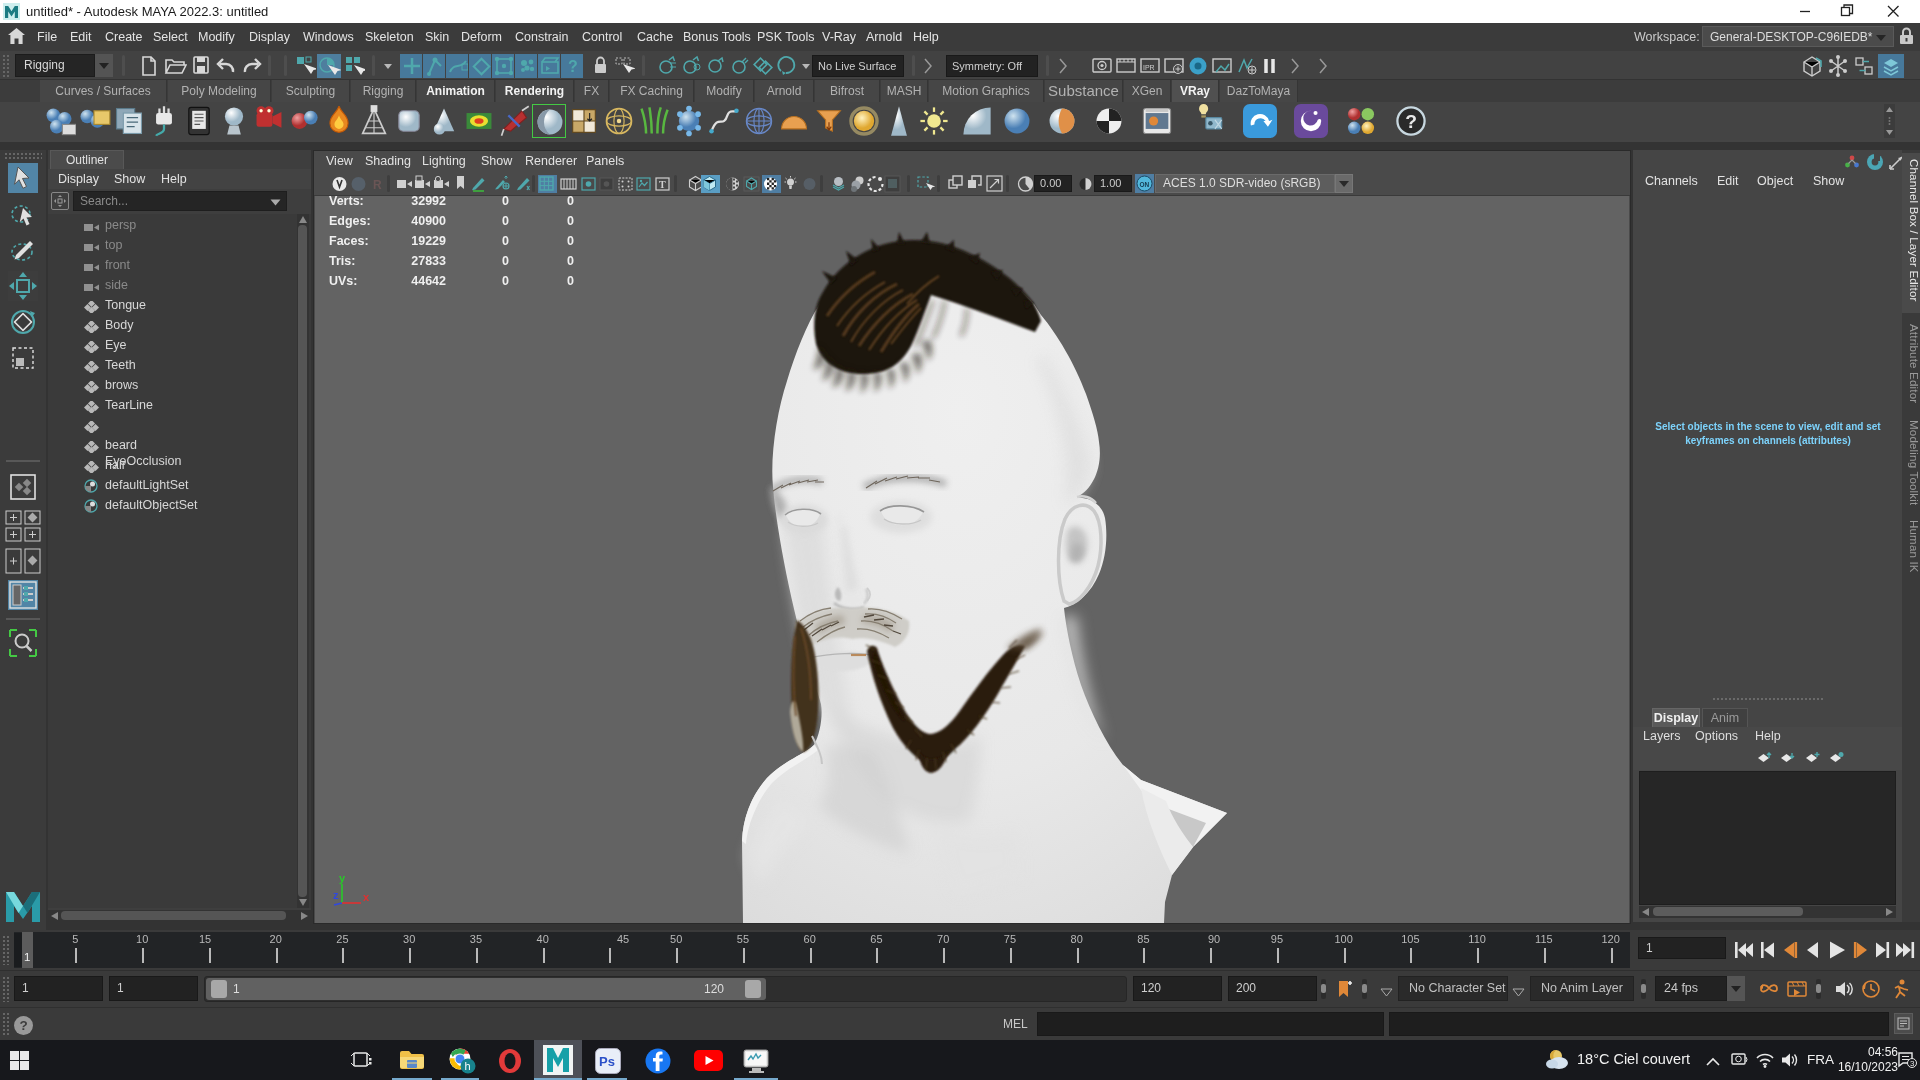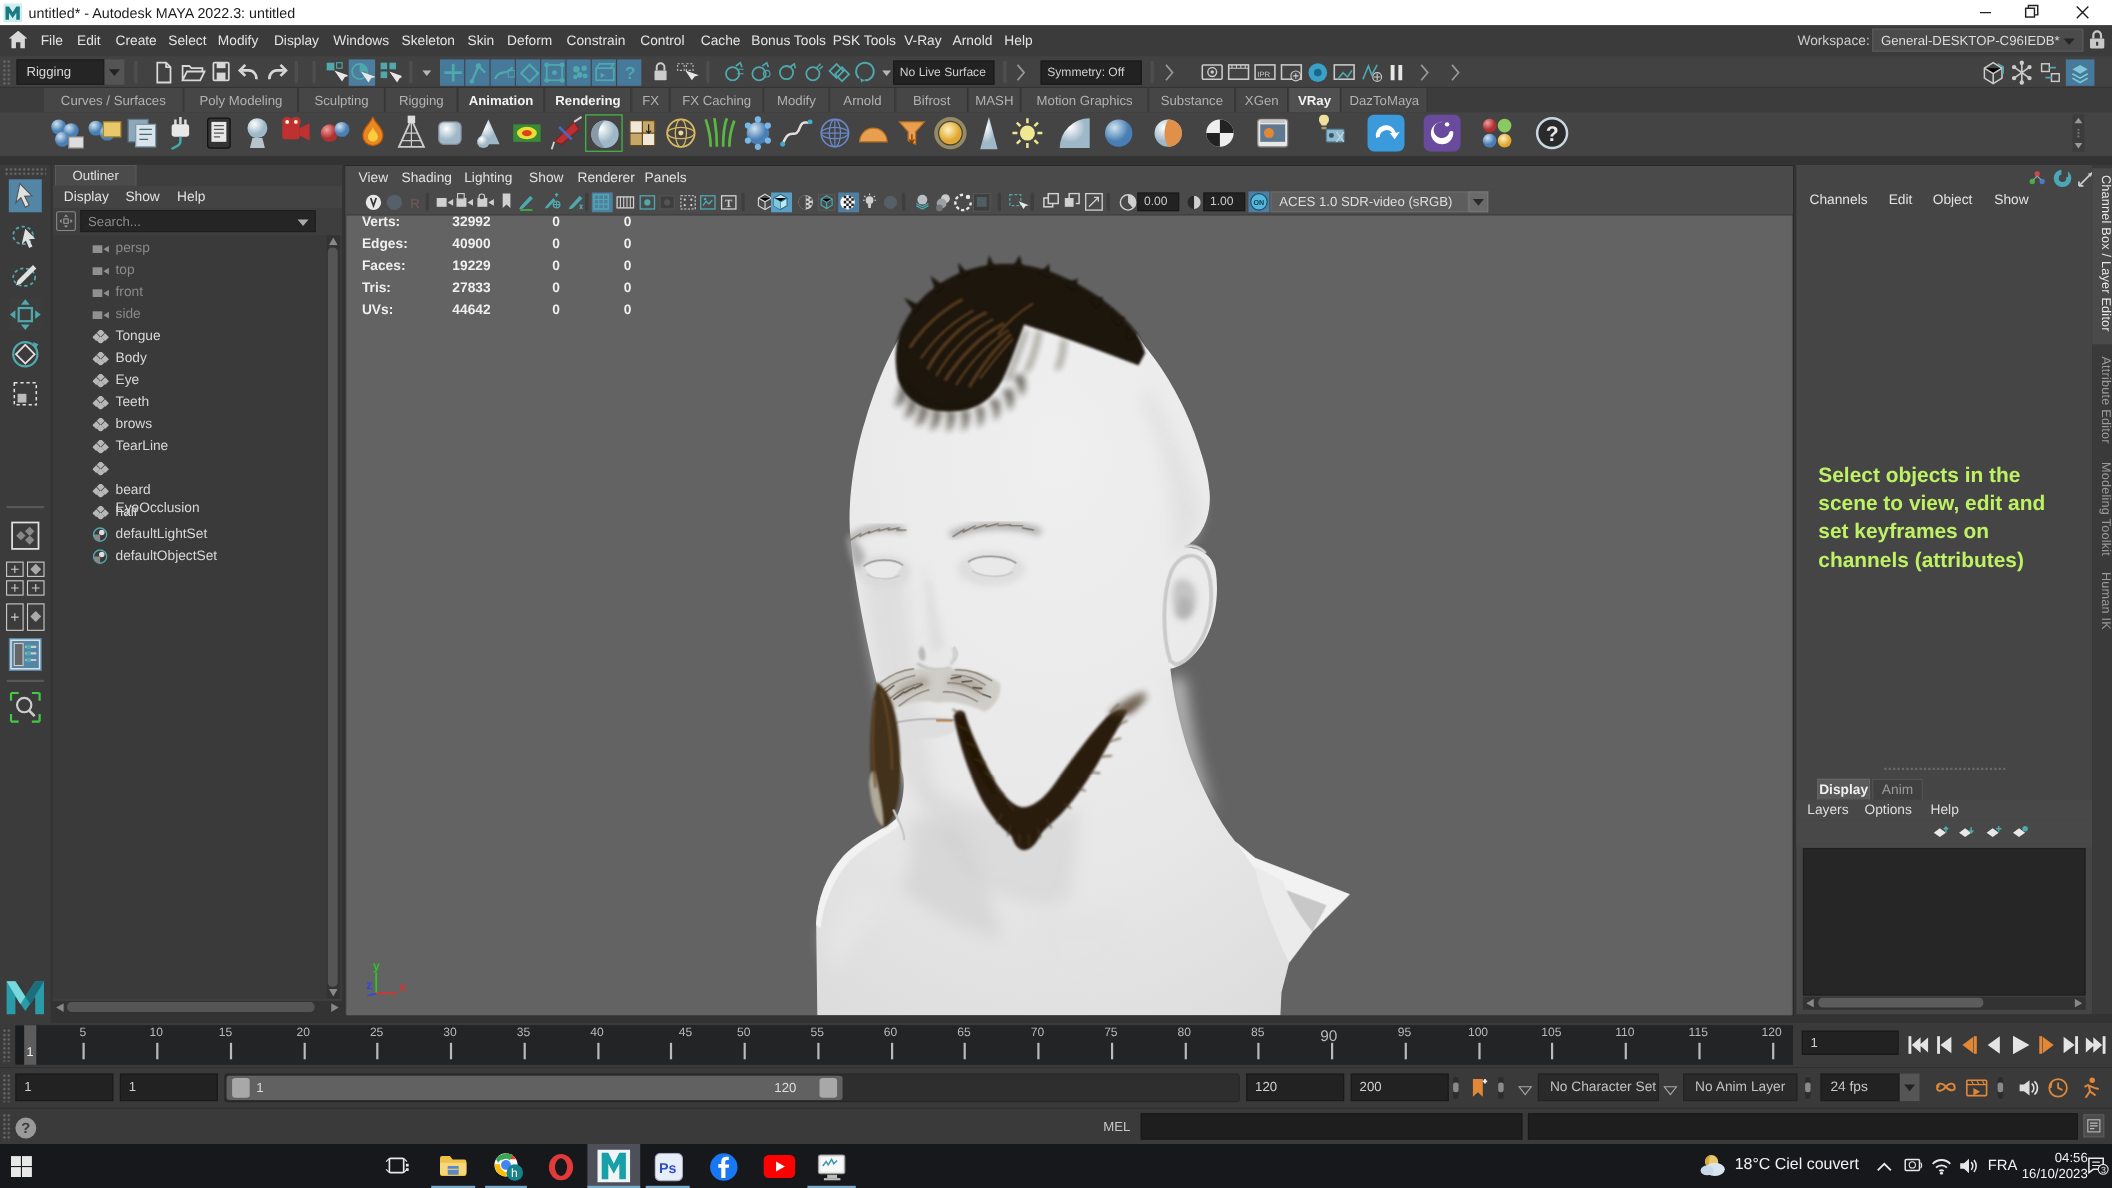--- a/index.html
+++ b/index.html
@@ -308,21 +308,21 @@
       <div class="abs" style="left: 351px; top: 0px; width: 65px; height: 22px; background: rgb(70, 70, 70); border-right: 1px solid rgb(53, 53, 53); color: rgb(178, 178, 178); font-weight: normal; text-align: center; line-height: 22px; font-size: 12px;">Rigging</div>
       <div class="abs" style="left: 417px; top: 0px; width: 78px; height: 22px; background: rgb(70, 70, 70); border-right: 1px solid rgb(53, 53, 53); color: rgb(242, 242, 242); font-weight: bold; text-align: center; line-height: 22px; font-size: 12px;">Animation</div>
       <div class="abs" style="left: 496px; top: 0px; width: 78px; height: 22px; background: rgb(70, 70, 70); border-right: 1px solid rgb(53, 53, 53); color: rgb(242, 242, 242); font-weight: bold; text-align: center; line-height: 22px; font-size: 12px;">Rendering</div>
       <div class="abs" style="left: 575px; top: 0px; width: 34px; height: 22px; background: rgb(70, 70, 70); border-right: 1px solid rgb(53, 53, 53); color: rgb(178, 178, 178); font-weight: normal; text-align: center; line-height: 22px; font-size: 12px;">FX</div>
       <div class="abs" style="left: 610px; top: 0px; width: 84px; height: 22px; background: rgb(70, 70, 70); border-right: 1px solid rgb(53, 53, 53); color: rgb(178, 178, 178); font-weight: normal; text-align: center; line-height: 22px; font-size: 12px;">FX Caching</div>
       <div class="abs" style="left: 695px; top: 0px; width: 59px; height: 22px; background: rgb(70, 70, 70); border-right: 1px solid rgb(53, 53, 53); color: rgb(178, 178, 178); font-weight: normal; text-align: center; line-height: 22px; font-size: 12px;">Modify</div>
       <div class="abs" style="left: 755px; top: 0px; width: 59px; height: 22px; background: rgb(70, 70, 70); border-right: 1px solid rgb(53, 53, 53); color: rgb(178, 178, 178); font-weight: normal; text-align: center; line-height: 22px; font-size: 12px;">Arnold</div>
       <div class="abs" style="left: 815px; top: 0px; width: 65px; height: 22px; background: rgb(70, 70, 70); border-right: 1px solid rgb(53, 53, 53); color: rgb(178, 178, 178); font-weight: normal; text-align: center; line-height: 22px; font-size: 12px;">Bifrost</div>
       <div class="abs" style="left: 881px; top: 0px; width: 47px; height: 22px; background: rgb(70, 70, 70); border-right: 1px solid rgb(53, 53, 53); color: rgb(178, 178, 178); font-weight: normal; text-align: center; line-height: 22px; font-size: 12px;">MASH</div>
       <div class="abs" style="left: 929px; top: 0px; width: 115px; height: 22px; background: rgb(70, 70, 70); border-right: 1px solid rgb(53, 53, 53); color: rgb(178, 178, 178); font-weight: normal; text-align: center; line-height: 22px; font-size: 12px;">Motion Graphics</div>
-      <div class="abs" style="left: 1045px; top: 0px; width: 78px; height: 22px; background: rgb(70, 70, 70); border-right: 1px solid rgb(53, 53, 53); color: rgb(178, 178, 178); font-weight: normal; text-align: center; line-height: 22px; font-size: 12px;">Substance</div>
+      <div class="abs" style="left: 1045px; top: 0px; width: 78px; height: 22px; background: rgb(70, 70, 70); border-right: 1px solid rgb(53, 53, 53); color: rgb(178, 178, 178); font-weight: normal; text-align: center; line-height: 22px; font-size: 15px;">Substance</div>
       <div class="abs" style="left: 1124px; top: 0px; width: 47px; height: 22px; background: rgb(70, 70, 70); border-right: 1px solid rgb(53, 53, 53); color: rgb(178, 178, 178); font-weight: normal; text-align: center; line-height: 22px; font-size: 12px;">XGen</div>
       <div class="abs" style="left: 1172px; top: 0px; width: 47px; height: 22px; background: rgb(80, 80, 80); border-right: 1px solid rgb(53, 53, 53); color: rgb(242, 242, 242); font-weight: bold; text-align: center; line-height: 22px; font-size: 12px;">VRay</div>
       <div class="abs" style="left: 1220px; top: 0px; width: 78px; height: 22px; background: rgb(70, 70, 70); border-right: 1px solid rgb(53, 53, 53); color: rgb(178, 178, 178); font-weight: normal; text-align: center; line-height: 22px; font-size: 12px;">DazToMaya</div>
     </div>
 
 <div class="abs" id="shelficons"><svg width="0" height="0">
         <defs>
           <radialGradient id="gb" cx="35%" cy="30%">
             <stop offset="0%" stop-color="#cfe3ef"></stop>
             <stop offset="100%" stop-color="#4a7fb5"></stop>
@@ -1129,21 +1129,21 @@
           <path d="M1 15 L13 3" stroke="#ccc" stroke-width="1.6"></path>
           <path d="M13 3 l-4 1 2.8 2.8 Z" fill="#ccc"></path>
           <path d="M1 15 v-4 M1 15 h4" stroke="#ccc" stroke-width="1.6"></path>
         </svg>
     <div class="abs" style="left:0;top:22px;width:269px;height:20px;color:#e2e2e2;font-size:12.5px">
       <span class="abs" style="left:12px;top:2px">Channels</span>
       <span class="abs" style="left:84px;top:2px">Edit</span>
       <span class="abs" style="left:124px;top:2px">Object</span>
       <span class="abs" style="left:180px;top:2px">Show</span>
     </div>
-    <div class="abs" style="left:20px;top:270px;width:230px;color:#bef264;font-size:19px;font-weight:bold;line-height:1.35">Select objects in the scene to view, edit and set keyframes on channels (attributes)</div>
+    <div class="abs" style="left:20px;top:270px;width:230px;text-align:center;color:#7dd3fc;font-size:10px;font-weight:bold;line-height:1.35">Select objects in the scene to view, edit and set keyframes on channels (attributes)</div>
     <div class="abs" style="left:80px;top:548px;width:110px;border-top:2px dotted #6a6a6a"></div>
     <div class="abs" style="left:19px;top:558px;width:48px;height:19px;background:#5a5a5a;border:1px solid #666;border-bottom:none;color:#f0f0f0;font-size:12.5px;font-weight:bold;text-align:center;line-height:18px">Display</div>
     <div class="abs" style="left:69px;top:558px;width:46px;height:19px;background:#404040;border:1px solid #555;border-bottom:none;color:#9a9a9a;font-size:12.5px;text-align:center;line-height:18px">Anim</div>
     <div class="abs" style="left:0;top:577px;width:269px;height:19px;background:#484848;color:#dedede;font-size:12.5px">
       <span class="abs" style="left:10px;top:2px">Layers</span>
       <span class="abs" style="left:62px;top:2px">Options</span>
       <span class="abs" style="left:122px;top:2px">Help</span>
     </div>
     <div id="layerbtns" class="abs" style="left:0;top:596px;width:269px;height:24px;background:#484848">
           <div class="abs" style="left: 124px; top: 5px; width: 15px; height: 13px;"><svg width="15" height="13" viewBox="0 0 15 13">
@@ -1213,21 +1213,21 @@
         <div class="abs" style="left: 852.4px; top: 1px; width: 20px; height: 13px; color: rgb(185, 185, 185); font-size: 11px; text-align: center;">65</div>
         <div class="abs" style="left: 862.4px; top: 16px; width: 2px; height: 15px; background: rgb(185, 185, 185);"></div>
         <div class="abs" style="left: 919.15px; top: 1px; width: 20px; height: 13px; color: rgb(185, 185, 185); font-size: 11px; text-align: center;">70</div>
         <div class="abs" style="left: 929.15px; top: 16px; width: 2px; height: 15px; background: rgb(185, 185, 185);"></div>
         <div class="abs" style="left: 985.9px; top: 1px; width: 20px; height: 13px; color: rgb(185, 185, 185); font-size: 11px; text-align: center;">75</div>
         <div class="abs" style="left: 995.9px; top: 16px; width: 2px; height: 15px; background: rgb(185, 185, 185);"></div>
         <div class="abs" style="left: 1052.65px; top: 1px; width: 20px; height: 13px; color: rgb(185, 185, 185); font-size: 11px; text-align: center;">80</div>
         <div class="abs" style="left: 1062.65px; top: 16px; width: 2px; height: 15px; background: rgb(185, 185, 185);"></div>
         <div class="abs" style="left: 1119.4px; top: 1px; width: 20px; height: 13px; color: rgb(185, 185, 185); font-size: 11px; text-align: center;">85</div>
         <div class="abs" style="left: 1129.4px; top: 16px; width: 2px; height: 15px; background: rgb(185, 185, 185);"></div>
-        <div class="abs" style="left: 1186.15px; top: 1px; width: 20px; height: 13px; color: rgb(185, 185, 185); font-size: 14px; text-align: left;">90</div>
+        <div class="abs" style="left: 1186.15px; top: 1px; width: 20px; height: 13px; color: rgb(185, 185, 185); font-size: 11px; text-align: right;">90</div>
         <div class="abs" style="left: 1196.15px; top: 16px; width: 2px; height: 15px; background: rgb(185, 185, 185);"></div>
         <div class="abs" style="left: 1252.9px; top: 1px; width: 20px; height: 13px; color: rgb(185, 185, 185); font-size: 11px; text-align: center;">95</div>
         <div class="abs" style="left: 1262.9px; top: 16px; width: 2px; height: 15px; background: rgb(185, 185, 185);"></div>
         <div class="abs" style="left: 1319.65px; top: 1px; width: 20px; height: 13px; color: rgb(185, 185, 185); font-size: 11px; text-align: center;">100</div>
         <div class="abs" style="left: 1329.65px; top: 16px; width: 2px; height: 15px; background: rgb(185, 185, 185);"></div>
         <div class="abs" style="left: 1386.4px; top: 1px; width: 20px; height: 13px; color: rgb(185, 185, 185); font-size: 11px; text-align: center;">105</div>
         <div class="abs" style="left: 1396.4px; top: 16px; width: 2px; height: 15px; background: rgb(185, 185, 185);"></div>
         <div class="abs" style="left: 1453.15px; top: 1px; width: 20px; height: 13px; color: rgb(185, 185, 185); font-size: 11px; text-align: center;">110</div>
         <div class="abs" style="left: 1463.15px; top: 16px; width: 2px; height: 15px; background: rgb(185, 185, 185);"></div>
         <div class="abs" style="left: 1519.9px; top: 1px; width: 20px; height: 13px; color: rgb(185, 185, 185); font-size: 11px; text-align: center;">115</div>

